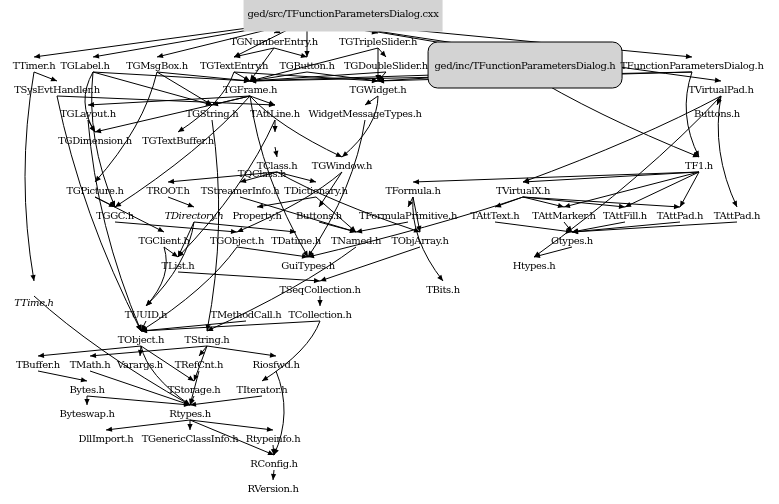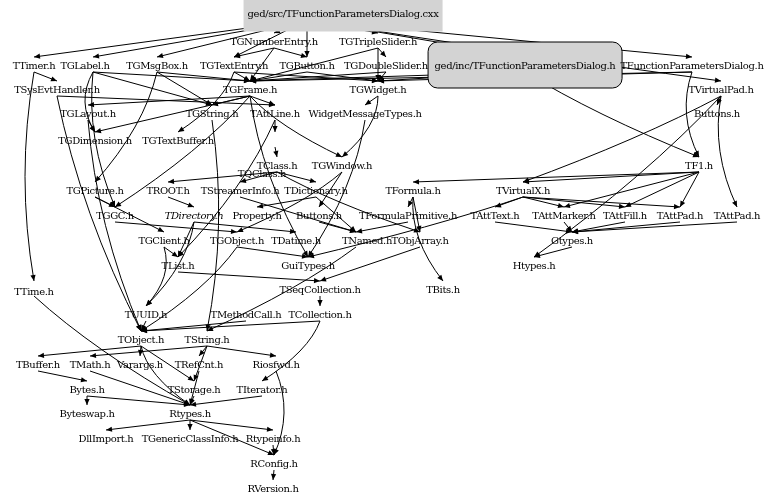--- a/index.html
+++ b/index.html
@@ -330,27 +330,27 @@
       <div class="node" style="left: 319px; top: 215px;">Buttons.h</div>
       <div class="node" style="left: 408px; top: 215px;">TFormulaPrimitive.h</div>
       <div class="node" style="left: 495px; top: 215px;">TAttText.h</div>
       <div class="node" style="left: 564px; top: 215px;">TAttMarker.h</div>
       <div class="node" style="left: 625px; top: 215px;">TAttFill.h</div>
       <div class="node" style="left: 680px; top: 215px;">TAttPad.h</div>
       <div class="node" style="left: 737px; top: 215px;">TAttPad.h</div>
       <div class="node" style="left: 164px; top: 240px;">TGClient.h</div>
       <div class="node" style="left: 237px; top: 240px;">TGObject.h</div>
       <div class="node" style="left: 296px; top: 240px;">TDatime.h</div>
-      <div class="node" style="left: 356px; top: 240px; margin-left: 11px;">TNamed.h</div>
+      <div class="node" style="left: 356px; top: 240px;">TNamed.h</div>
       <div class="node" style="left: 420px; top: 240px;">TObjArray.h</div>
       <div class="node" style="left: 572px; top: 240px; text-align: right;">Gtypes.h</div>
       <div class="node" style="left: 178px; top: 265px;">TList.h</div>
       <div class="node" style="left: 308px; top: 265px;">GuiTypes.h</div>
       <div class="node" style="left: 534px; top: 265px;">Htypes.h</div>
-      <div class="node" style="left: 34px; top: 291px;">TTime.h</div>
+      <div class="node" style="left: 34px; top: 302px; font-style: italic;">TTime.h</div>
       <div class="node" style="left: 320px; top: 289px;">TSeqCollection.h</div>
       <div class="node" style="left: 443px; top: 289px;">TBits.h</div>
       <div class="node" style="left: 146px; top: 314px;">TUUID.h</div>
       <div class="node" style="left: 246px; top: 314px;">TMethodCall.h</div>
       <div class="node" style="left: 320px; top: 314px;">TCollection.h</div>
       <div class="node" style="left: 141px; top: 339px;">TObject.h</div>
       <div class="node" style="left: 207px; top: 339px;">TString.h</div>
       <div class="node" style="left: 38px; top: 364px;">TBuffer.h</div>
       <div class="node" style="left: 90px; top: 364px;">TMath.h</div>
       <div class="node" style="left: 140px; top: 364px;">Varargs.h</div>

